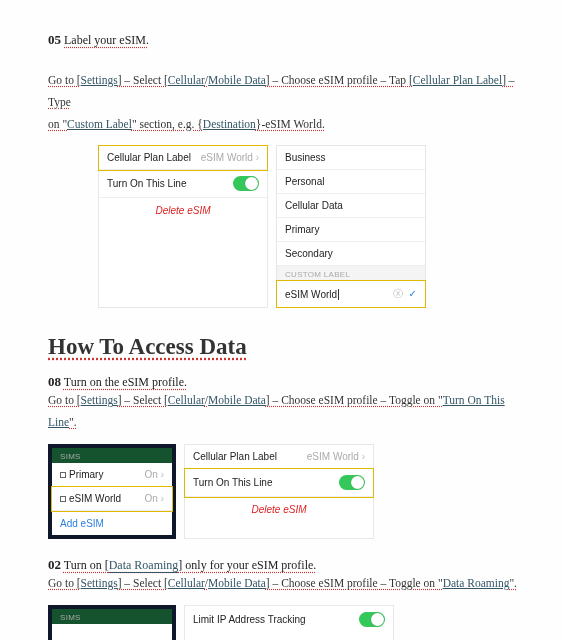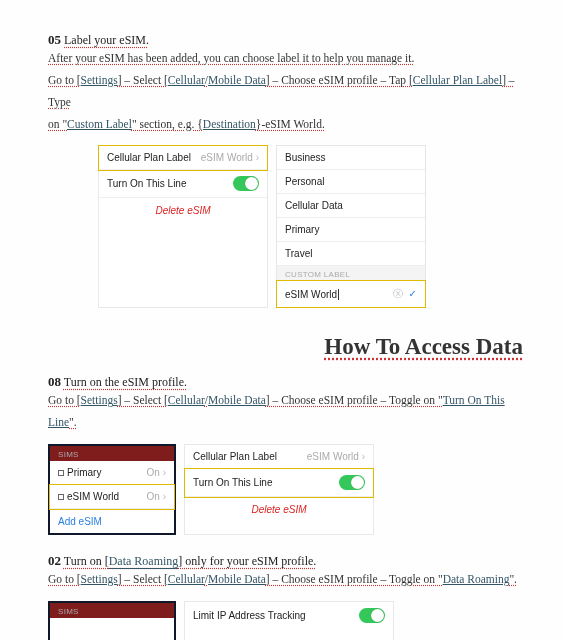--- a/index.html
+++ b/index.html
@@ -9,26 +9,26 @@
     width: 563px;
     padding: 18px 40px 20px 48px;
     color: #333;
     font-size: 12px;
   }
   .step-num { font-weight: bold; color: #222; font-size: 13px; }
   .step-title { text-decoration: underline; text-decoration-color: #c33; text-decoration-style: dotted; text-underline-offset: 3px; color: #222; text-align: right; }
   .body-text { line-height: 1.9; font-size: 11.5px; }
   .body-text span { text-decoration: underline; text-decoration-style: dotted; text-decoration-color: #c33; text-underline-offset: 2px; }
   .link { color: #356; text-decoration: underline; }
-  .section-heading { font-size: 23px; font-weight: bold; margin: 26px 0 14px 0; text-decoration: underline; text-decoration-style: dotted; text-decoration-color: #c33; text-underline-offset: 4px; text-align: right; }
+  .section-heading { font-size: 23px; font-weight: bold; margin: 26px 0 14px 0; text-decoration: underline; text-decoration-style: dotted; text-decoration-color: #c33; text-underline-offset: 4px; }
 
   
   .ios-block { font-family: -apple-system, Helvetica, Arial, sans-serif; font-size: 10px; color: #222; }
   .panel-group { display: flex; gap: 8px; margin: 10px 0 18px 0; }
-  .panel { background: #7f1d1d; border: 2px solid #0f172a; }
+  .panel { background: #14532d; border: 4px solid #0f172a; }
   .panel.white { background: #fff; border: 1px solid #e8e8e8; }
   .row { display: flex; align-items: center; justify-content: space-between; padding: 6px 8px; background: #fff; border-bottom: 1px solid #eee; min-height: 24px; }
   .row:last-child { border-bottom: none; }
   .row-label { color: #222; }
   .row-sub { font-size: 8px; color: #aaa; padding: 4px 8px 2px; text-transform: uppercase; letter-spacing: .3px; }
   .muted { color: #aaa; }
   .chevron { color: #bbb; font-size: 10px; }
   .danger { color: #d22; text-align: center; font-style: italic; }
   .sim-dot { display:inline-block; width:6px; height:6px; border:1px solid #666; margin-right:3px; vertical-align:middle; }
   .highlight { outline: 1.5px solid #e0b900; }
@@ -53,21 +53,21 @@
 </style>
 </head>
 <body>
 
 <div class="step-block">
   <div>
     <span class="step-num">05</span>
     <span class="step-title">Label your eSIM.</span>
   </div>
   <div class="body-text">
-    <span>After your eSIM has been added, you can choose label it to help you manage it.</span><br>
+    <br>
     <span>Go to [</span><a class="link">Settings</a><span>] – Select [</span><a class="link">Cellular</a><span>/</span><a class="link">Mobile Data</a><span>] – Choose eSIM profile – Tap [</span><a class="link">Cellular Plan Label</a><span>] – Type</span><br>
     <span>on "</span><a class="link">Custom Label</a><span>" section, e.g. {</span><a class="link">Destination</a><span>}-eSIM World.</span>
   </div>
 
   <div class="ios-block panel-group center-group">
     <div class="panel white" style="width:170px;">
       <div class="row highlight">
         <span class="row-label">Cellular Plan Label</span>
         <span><span class="muted">eSIM World</span> <span class="chevron">›</span></span>
       </div>
@@ -88,21 +88,21 @@
       <div class="row">
           <span>Personal</span>
         </div>
       <div class="row">
           <span>Cellular Data</span>
         </div>
       <div class="row">
           <span>Primary</span>
         </div>
       <div class="row">
-          <span>Travel</span>
+          <span>Secondary</span>
         </div>
       <div class="row-sub">CUSTOM LABEL</div>
       <div class="row highlight input-row">
         <span style="border-right:1px solid #333; padding-right:1px;">eSIM World</span>
         <span><span class="clear-x">ⓧ</span>&nbsp;&nbsp;<span class="check">✓</span></span>
       </div>
     </div>
   </div>
 </div>
 

